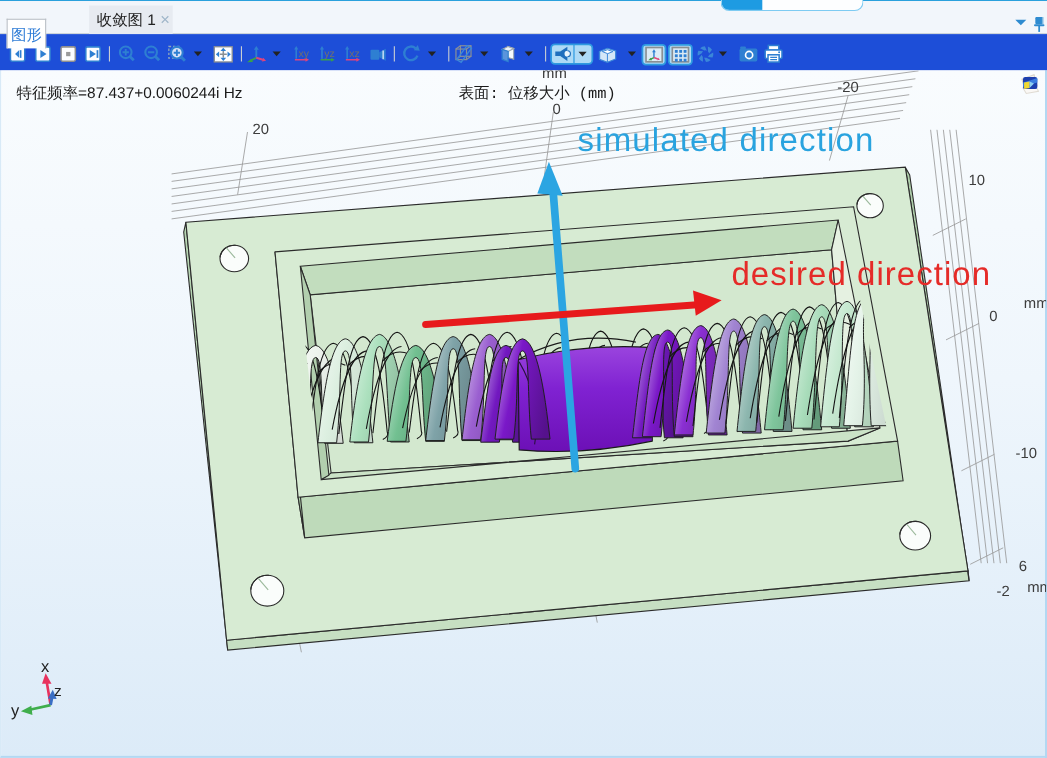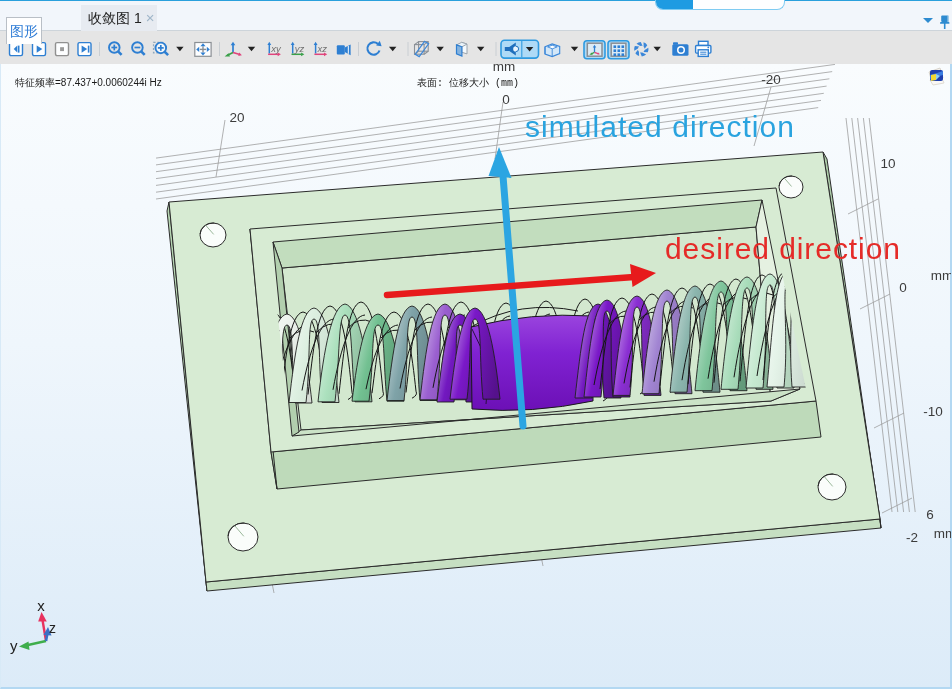--- a/index.html
+++ b/index.html
@@ -6,23 +6,23 @@
 body{width:952px;height:689px;overflow:hidden;font-family:"Liberation Sans",sans-serif;background:#fff;position:relative;}
 #topline{position:absolute;left:0;top:0;width:952px;height:1px;background:#2aa0dc;}
 #tabbar{position:absolute;left:0;top:1px;width:952px;height:30px;background:#f2f6fb;}
 #tabbar .bborder{position:absolute;left:0;top:29px;width:952px;height:1px;background:#cdd4da;}
 .tab1{position:absolute;left:6px;top:4px;width:34px;height:26px;background:#ffffff;border:1px solid #b9bfc6;border-bottom:none;color:#2e7cd6;font-size:14px;text-align:center;line-height:26px;z-index:3;margin-top:12px;}
 .tab2{position:absolute;left:49px;top:4px;height:26px;background:#e7ebf1;color:#222;font-size:14px;line-height:26px;padding:0 3px 0 7px;white-space:nowrap;margin-left:32px;}
 .tab2 .x{color:#9fb6c9;font-size:15px;margin-left:4px;}
 #progress{position:absolute;left:655px;top:0;width:128px;height:9px;border:1px solid #7ecbf2;border-top:none;border-radius:0 0 8px 8px;background:#fdfeff;overflow:hidden;}
 #progress .fill{position:absolute;left:0;top:0;width:37px;height:9px;background:#1e9be2;}
 #tr-arrow{position:absolute;left:923px;top:18px;width:0;height:0;border-left:5px solid transparent;border-right:5px solid transparent;border-top:5px solid #2e8bd0;}
-#toolbar{position:absolute;left:0;top:31px;width:952px;height:33px;background:#e5e5e5;font-style:italic;}
+#toolbar{position:absolute;left:0;top:31px;width:952px;height:33px;background:#1d4ed8;}
 #canvas{position:absolute;left:0;top:64px;width:952px;height:625px;background:linear-gradient(#f9fcfe 0%,#eff6fc 45%,#dcebf8 100%);border-right:2px solid #b3d8f2;border-bottom:2px solid #b3d8f2;border-left:1px solid #d8eaf7;box-sizing:border-box;}
-.toptext{position:absolute;color:#1a1a1a;font-size:10px;z-index:5;}
+.toptext{position:absolute;color:#1a1a1a;font-size:14px;z-index:5;}
 </style>
 </head>
 <body>
 <div id="topline"></div>
 <div id="tabbar">
   <div class="bborder"></div>
   <div class="tab1">图形</div>
   <div class="tab2">收敛图 1<span class="x">×</span></div>
 </div>
 <div id="progress">

